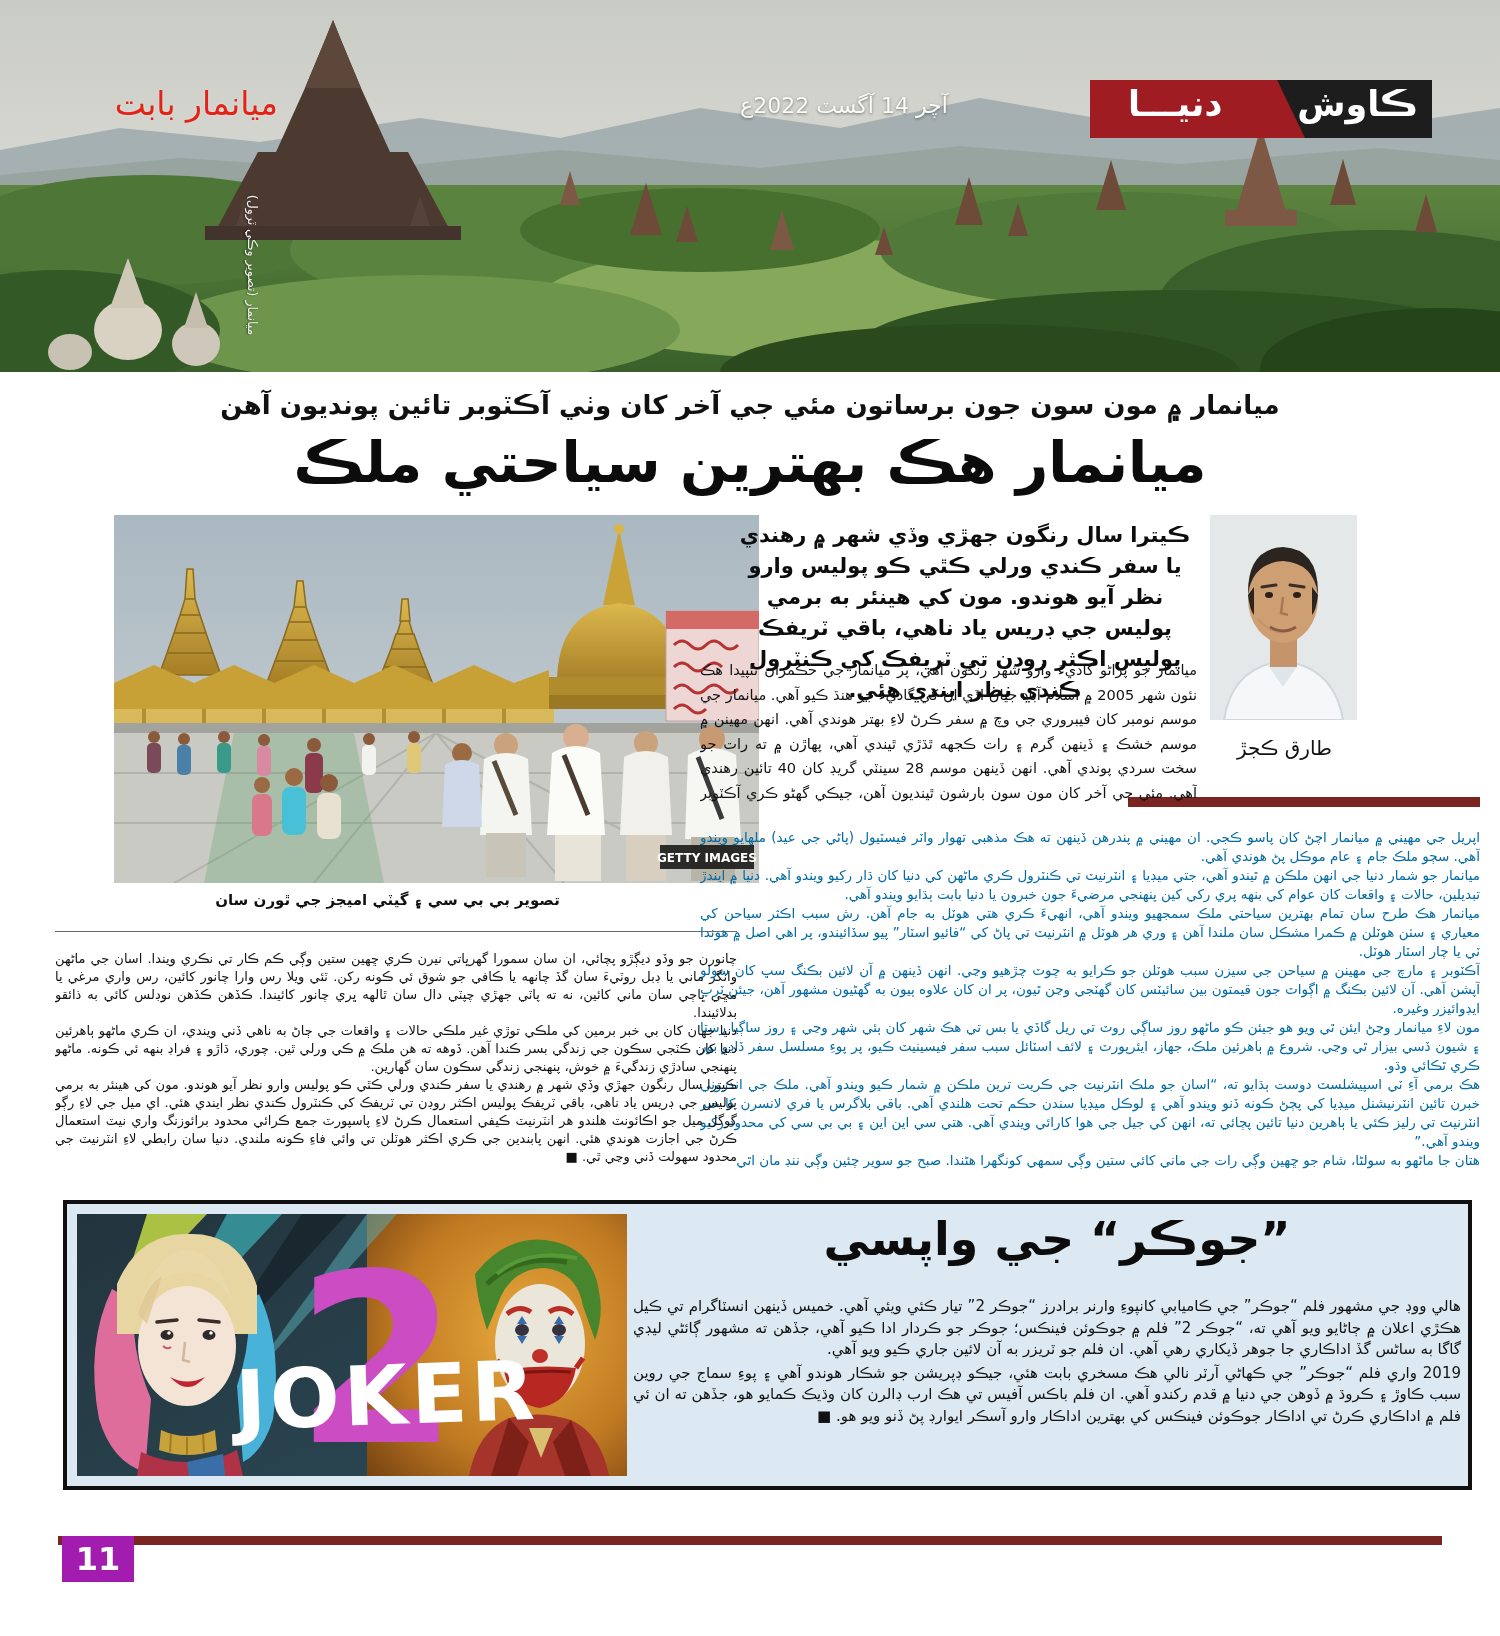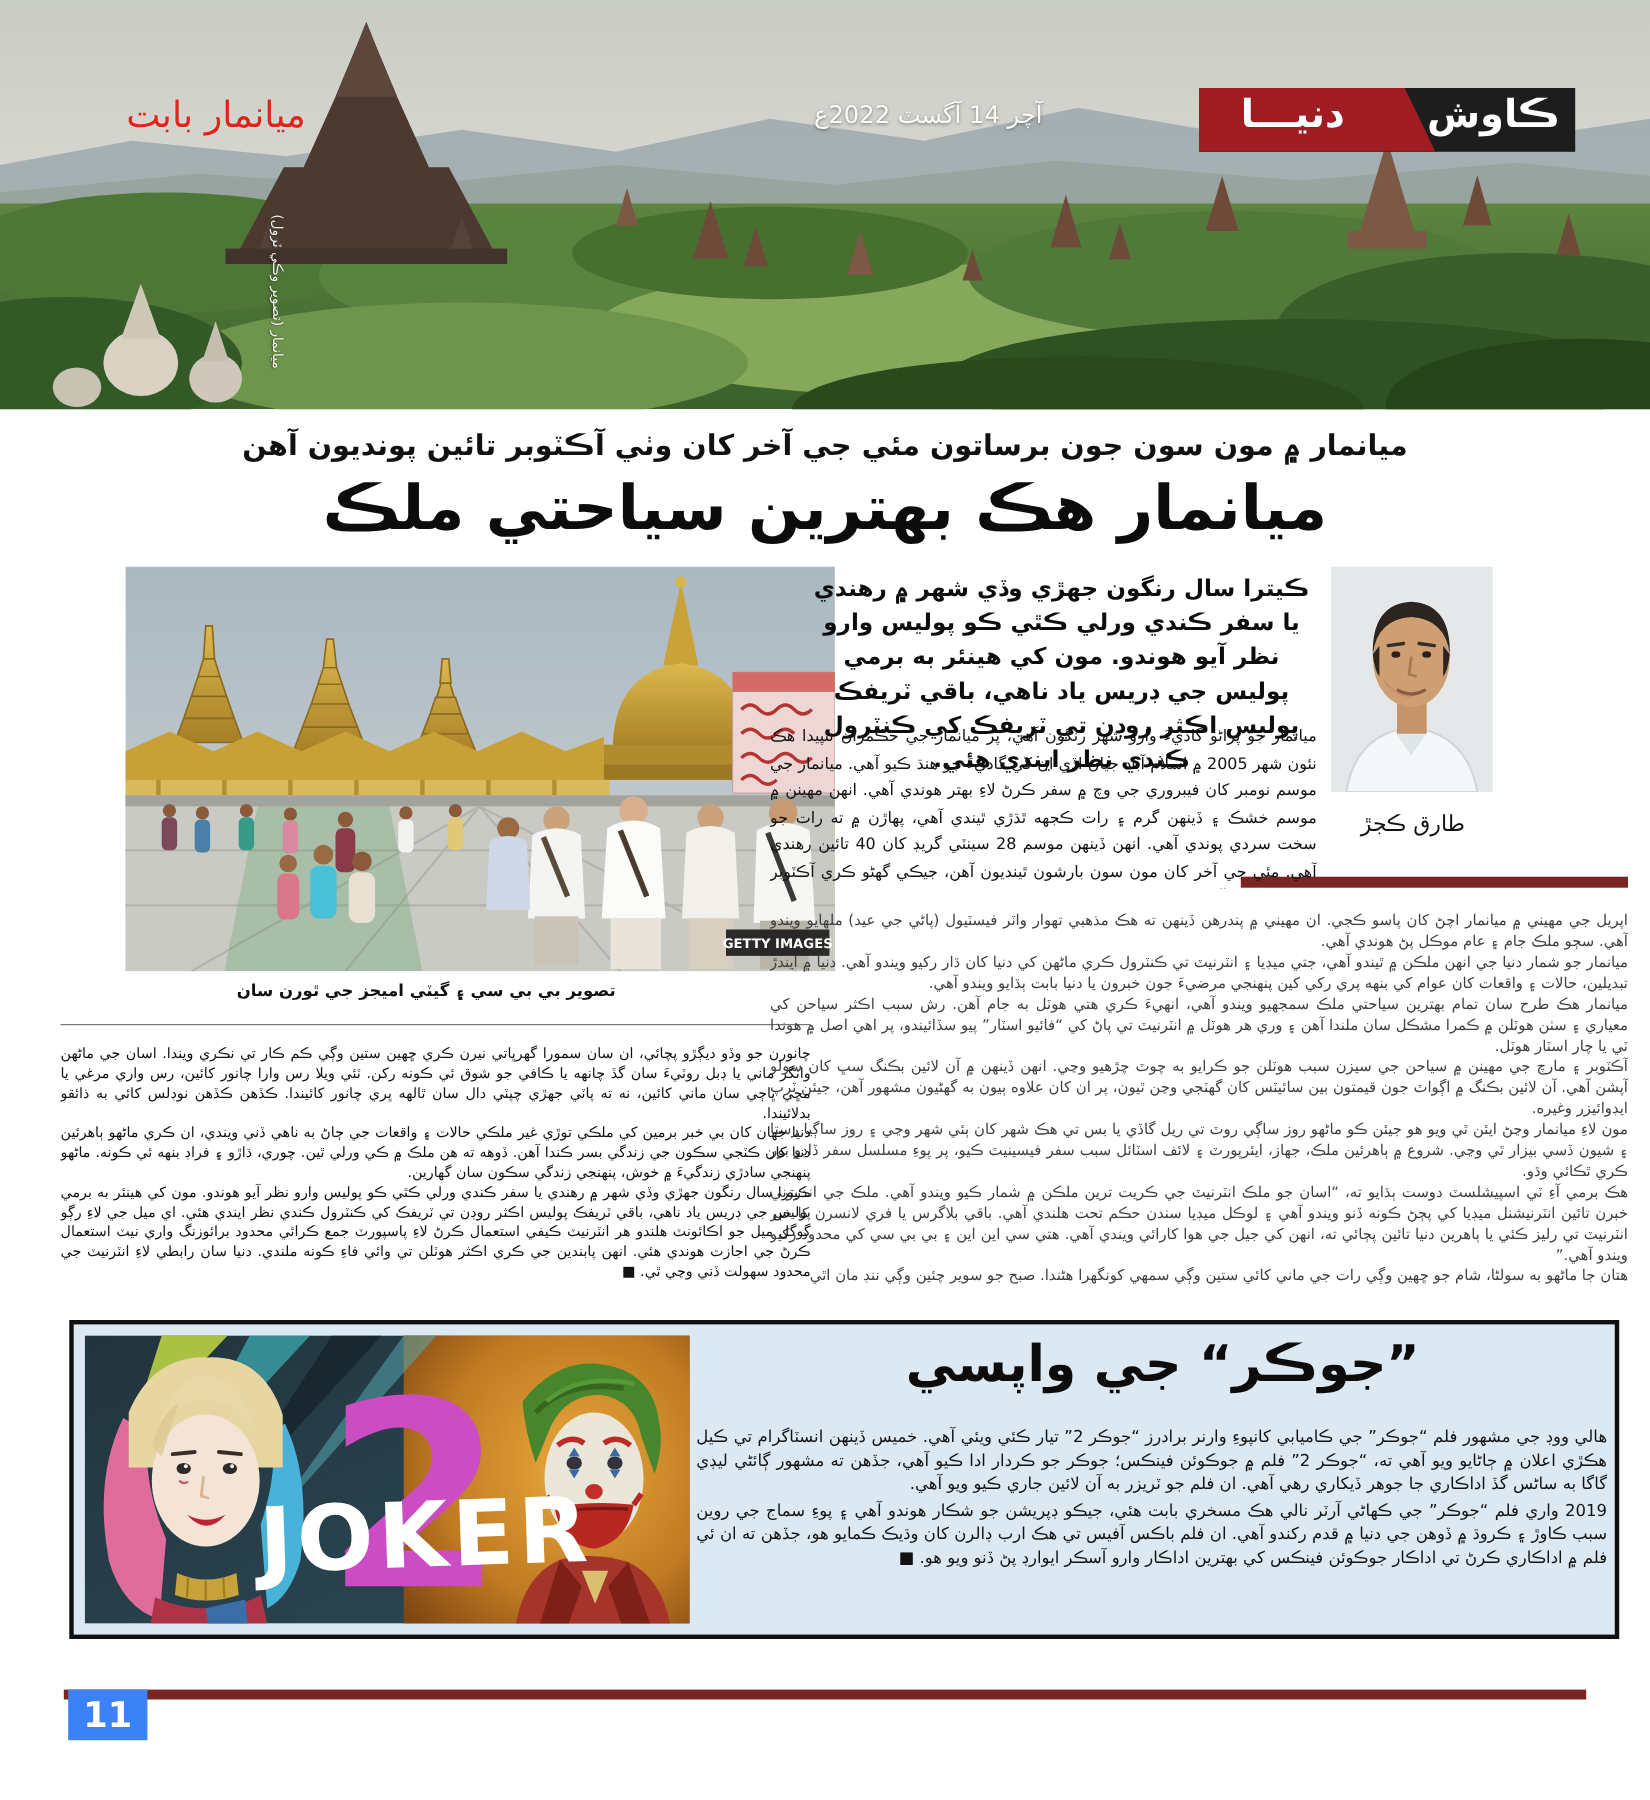--- a/index.html
+++ b/index.html
@@ -39,38 +39,38 @@
          color:#0d0d0d;text-align:center;direction:rtl;}
 
   .author-photo{left:1210px;top:515px;width:147px;height:205px;}
   .author-name{left:1197px;top:736px;width:175px;text-align:center;font-size:20px;font-weight:normal;
                color:#111;direction:rtl;}
   .author-rule{left:1128px;top:797px;width:352px;height:10px;background:#7b2522;}
 
   .col-narrow{left:700px;top:658px;width:497px;height:150px;overflow:hidden;
               font-size:14.5px;line-height:24.5px;color:#111;text-align:justify;direction:rtl;}
   .col-wide{left:700px;top:828px;width:780px;height:345px;overflow:hidden;
-            font-size:13.5px;line-height:19px;color:#404040;text-align:justify;direction:rtl;}
+            font-size:13.5px;line-height:19px;color:#0369a1;text-align:justify;direction:rtl;}
   .col-left{left:55px;top:950px;width:682px;height:248px;overflow:hidden;
             font-size:13px;line-height:18px;color:#111;text-align:justify;direction:rtl;}
   .col-wide p,.col-left p,.col-narrow p{margin:0;}
 
   
   .joker-box{left:63px;top:1200px;width:1409px;height:290px;background:#dce9f2;
              border:4px solid #101010;box-sizing:border-box;}
   .joker-img{position:absolute;left:10px;top:10px;width:550px;height:262px;}
   .joker-headline{position:absolute;left:560px;top:8px;width:830px;text-align:center;
                   font-size:46px;font-weight:bold;color:#0c0c0c;direction:rtl;padding-left:15px;}
   .joker-body{position:absolute;left:566px;top:92px;width:828px;height:182px;overflow:hidden;
               font-size:15px;line-height:21.5px;color:#111;text-align:justify;direction:rtl;}
   .joker-body p{margin:0 0 2px 0;}
 
   
   .foot-rule{left:58px;top:1536px;width:1384px;height:9px;background:#7b2522;}
-  .pagenum{left:62px;top:1536px;width:72px;height:46px;background:#3b82f6;color:#fff;
+  .pagenum{left:62px;top:1536px;width:72px;height:46px;background:#a21caf;color:#fff;
            font-size:32px;font-weight:bold;text-align:center;line-height:46px;
            font-family:"DejaVu Sans",sans-serif;}
 </style>
 </head>
 <body>
 
 <div class="page">
 
   <div class="abs banner">
     <svg width="1500" height="372" viewBox="0 0 1500 372" preserveAspectRatio="none">

